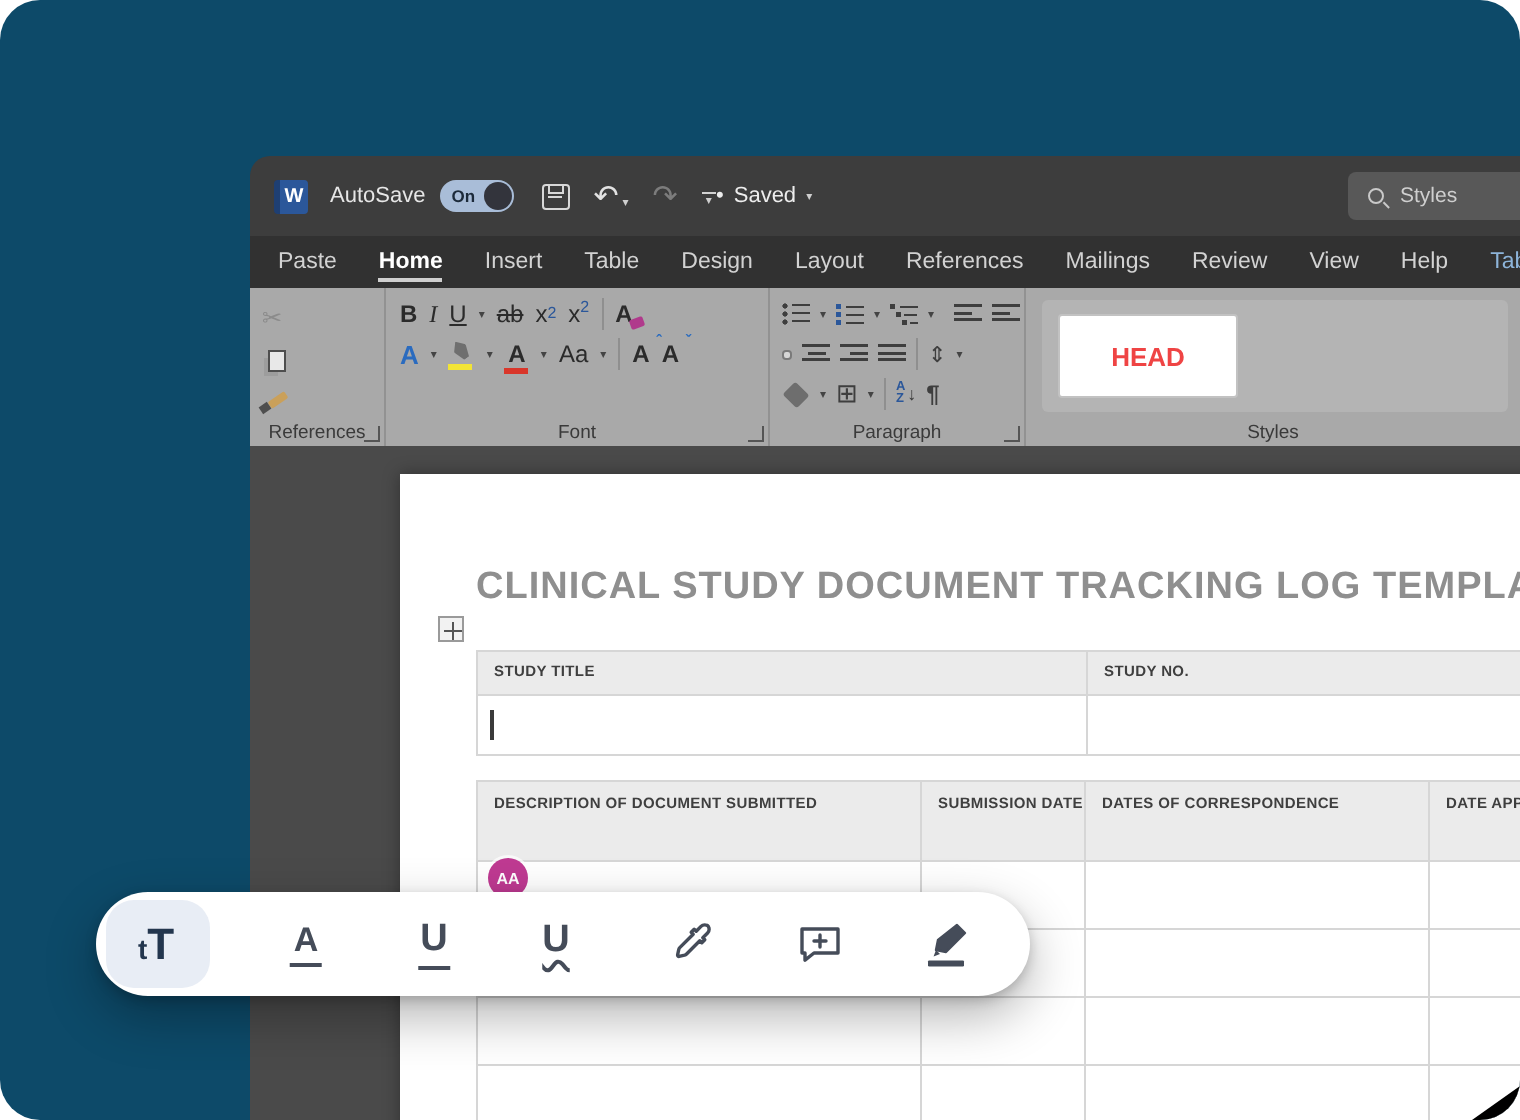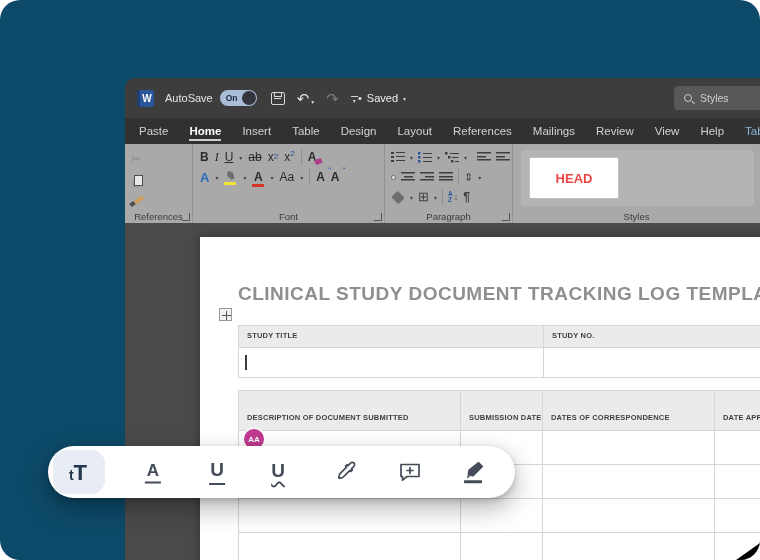--- a/index.html
+++ b/index.html
@@ -184,21 +184,21 @@
   table.doc-tbl { border-collapse:collapse; position:absolute; left:38px; table-layout:fixed; }
   .doc-tbl td, .doc-tbl th { border:1px solid #d6d6d6; font-size:7.5px; font-weight:bold;
                              color:#3f3f3f; text-align:left; vertical-align:top; padding:5px 0 0 8px;
                              letter-spacing:0.2px; }
   .doc-tbl th { background:#ebebeb; }
   .tbl-study { top:88px; width:620px; }
   .tbl-study th { height:22px; }
   .tbl-study td { height:30px; position:relative; }
   .caret { position:absolute; left:6px; top:7px; width:1.5px; height:15px; background:#3a3a3a; }
   .tbl-track { top:153px; width:680px; }
-  .tbl-track th { height:40px; vertical-align:top; padding-top:22px; }
+  .tbl-track th { height:40px; vertical-align:top; padding-top:6px; }
   .tbl-track td { height:34px; }
   .badge { position:absolute; left:44px; top:192px; width:20px; height:20px; border-radius:50%;
            background:#bf3a92; color:#fff; font-size:8px; font-weight:bold; display:flex;
            align-items:center; justify-content:center; box-shadow:0 0 0 1.5px rgba(255,255,255,0.7); }
 
   
   .float-toolbar { position:absolute; left:48px; top:446px; width:467px; height:52px;
                    background:#ffffff; border-radius:26px;
                    box-shadow:0 10px 26px rgba(0,0,0,0.30), 0 2px 6px rgba(0,0,0,0.18); z-index:50; }
   .tb-item { position:absolute; top:50%; transform:translate(-50%,-50%); display:flex;

